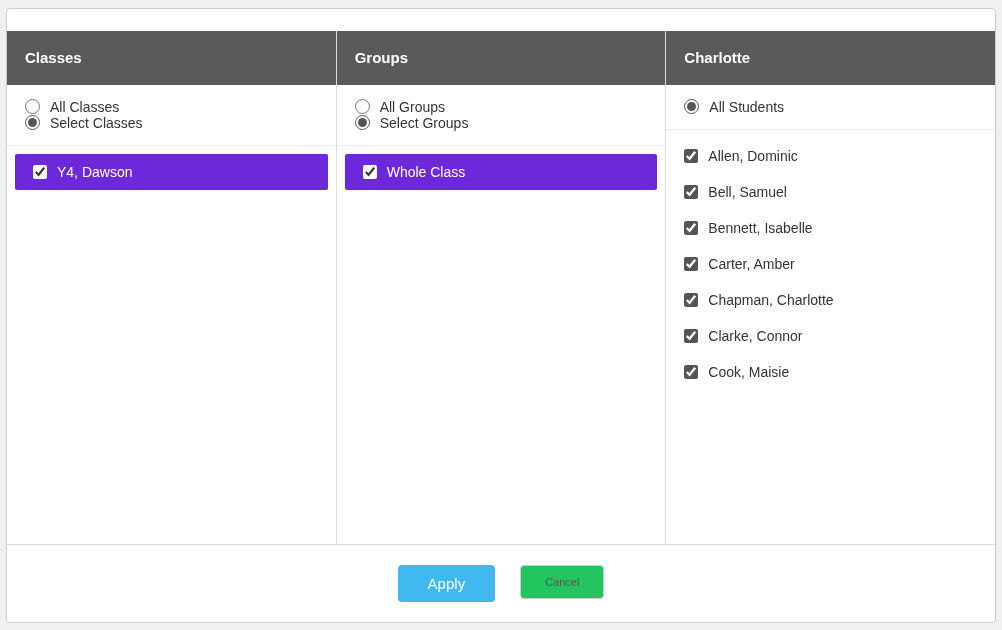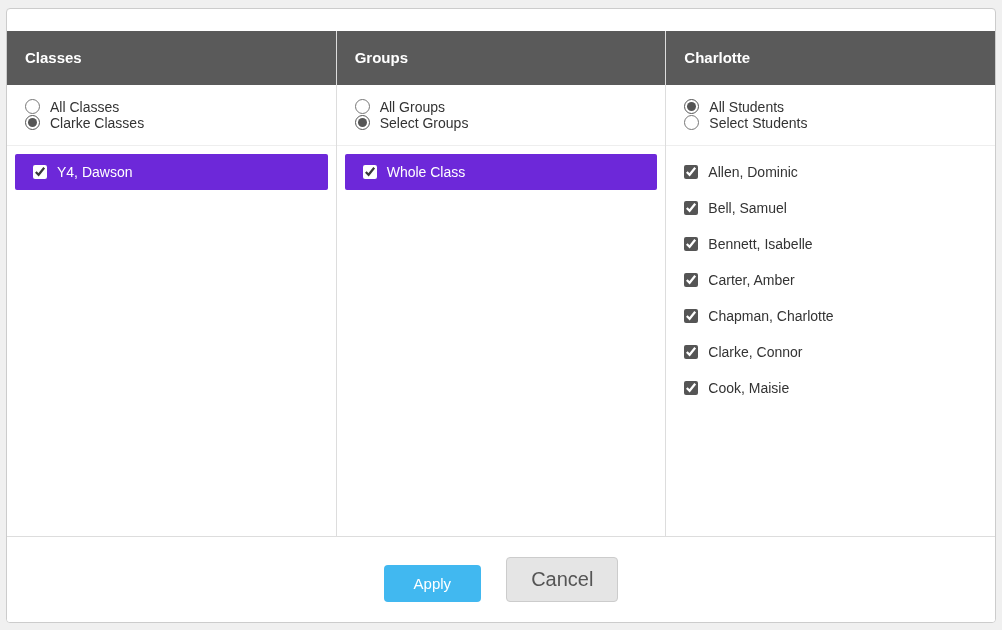--- a/index.html
+++ b/index.html
@@ -125,65 +125,65 @@
       background: #f0f0f0;
     }
     .students-col .col-list::-webkit-scrollbar-thumb {
       background: #888;
       border-radius: 5px;
     }
 
     .footer {
       display: flex;
       justify-content: center;
-      align-items: flex-end;
+      align-items: flex-start;
       gap: 25px;
       padding: 20px;
       background: #fff;
     }
 
     .btn-apply {
       background: #41b8f0;
       color: #fff;
       border: none;
       border-radius: 4px;
       padding: 10px 30px;
       font-size: 15px;
       cursor: pointer;
       font-weight: 500;
     }
 
     .btn-cancel {
-      background: #e5e5e5;
+      background: #22c55e;
       color: #555;
       border: 1px solid #ccc;
       border-radius: 4px;
       padding: 10px 24px;
-      font-size: 20px;
+      font-size: 11px;
       cursor: pointer;
     }
   </style>
 </head>
 <body>
 
 <div class="modal-container">
   <div class="table-area">
 
     <div class="column">
       <div class="col-header">
         <span>Classes</span>
       </div>
       <div class="col-radio-options">
         <label class="radio-option">
           <input type="radio" name="classes" style="">
           <span>All Classes</span>
         </label>
         <label class="radio-option">
           <input type="radio" name="classes" checked="" style="">
-          <span>Clarke Classes</span>
+          <span>Select Classes</span>
         </label>
       </div>
       <div class="col-list">
         <div class="list-item selected">
           <input type="checkbox" checked="" style="">
           <span>Y4, Dawson</span>
         </div>
       </div>
     </div>
 
@@ -210,24 +210,20 @@
     </div>
 
     <div class="column students-col">
       <div class="col-header">
         <span>Charlotte</span>
       </div>
       <div class="col-radio-options">
         <label class="radio-option">
           <input type="radio" name="students" checked="" style="">
           <span>All Students</span>
-        </label>
-        <label class="radio-option">
-          <input type="radio" name="students" style="">
-          <span>Select Students</span>
         </label>
       </div>
       <div class="col-list">
         <div class="list-item">
           <input type="checkbox" checked="" style="">
           <span>Allen, Dominic</span>
         </div>
         <div class="list-item">
           <input type="checkbox" checked="" style="">
           <span>Bell, Samuel</span>

